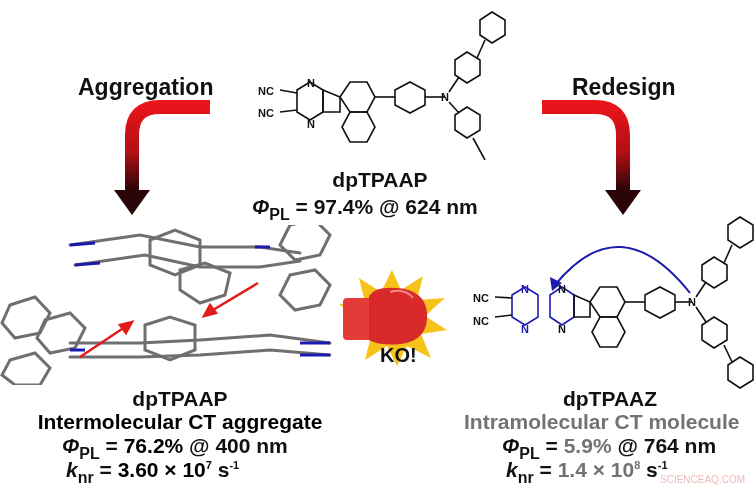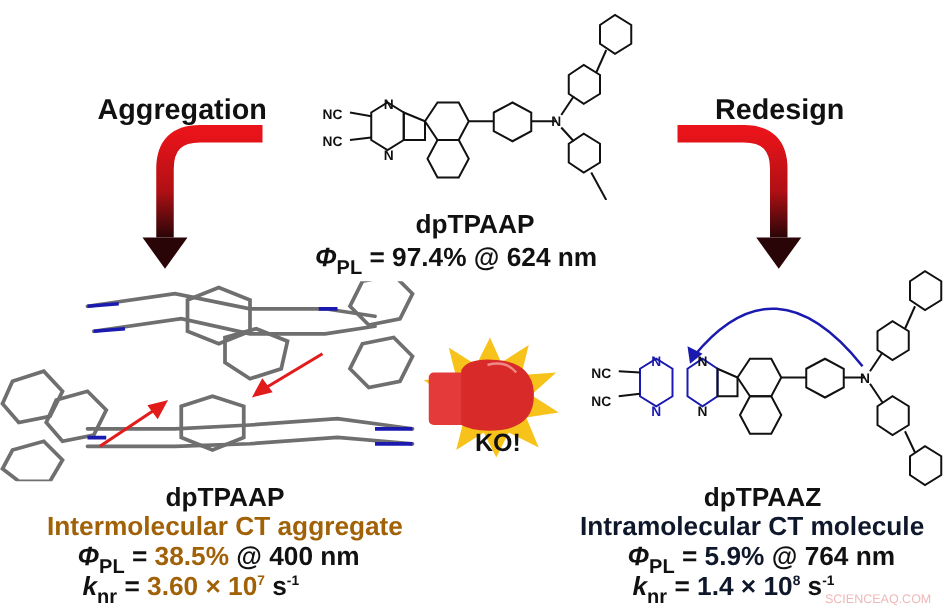--- a/index.html
+++ b/index.html
@@ -1,22 +1,22 @@
 <!DOCTYPE html>
 <html><head>
 <meta charset="utf-8">
 <style>
   html,body{margin:0;padding:0;background:#ffffff;}
   body{width:755px;height:491px;position:relative;overflow:hidden;font-family:"Liberation Sans",sans-serif;}
   .abs{position:absolute;}
   .lbl{font-weight:bold;color:#111;white-space:nowrap;}
   .title{font-size:23px;text-align:right;}
   .big{font-size:21px;}
-  .red{color:#a16207;}
-  .blue{color:#0f172a;}
+  .red{color:#000000;}
+  .blue{color:#737373;}
   .sub{font-size:16px;vertical-align:-6px;font-weight:bold;}
   .sup{font-size:11px;vertical-align:8px;font-weight:bold;}
   .ital{font-style:italic;}
   .center{text-align:center;}
   svg text{font-family:"Liberation Sans",sans-serif;}
 </style>
 </head>
 <body>
 
 <div class="abs lbl title" style="left:78px;top:74px;">Aggregation</div>
@@ -159,21 +159,21 @@
   <text x="51" y="128" font-size="11" font-weight="bold" fill="#1a1ab0">N</text>
   <text x="88" y="88" font-size="11" font-weight="bold" fill="#111">N</text>
   <text x="88" y="128" font-size="11" font-weight="bold" fill="#111">N</text>
   <text x="218" y="101" font-size="11" font-weight="bold" fill="#111">N</text>
 </svg>
 
 <div class="abs lbl big center" style="left:80px;top:387px;width:200px;">dpTPAAP</div>
 <div class="abs lbl big red center" style="left:20px;top:410px;width:320px;">Intermolecular CT aggregate</div>
 <div class="abs lbl big" style="left:62px;top:434px;">
   <span class="ital">Φ</span><span class="sub">PL</span>
-  <span>= </span><span class="red">38.5%</span><span> @ 400 nm</span>
+  <span>= </span><span class="red">76.2%</span><span> @ 400 nm</span>
 </div>
 <div class="abs lbl big" style="left:66px;top:458px;">
   <span class="ital">k</span><span class="sub">nr</span>
   <span>= </span><span class="red">3.60 × 10</span><span class="sup red">7</span><span> s</span><span class="sup">-1</span>
 </div>
 
 <div class="abs lbl big center" style="left:510px;top:387px;width:200px;">dpTPAAZ</div>
 <div class="abs lbl big blue" style="left:464px;top:410px;">Intramolecular CT molecule</div>
 <div class="abs lbl big" style="left:502px;top:434px;text-align:center;">
   <span class="ital">Φ</span><span class="sub">PL</span>

